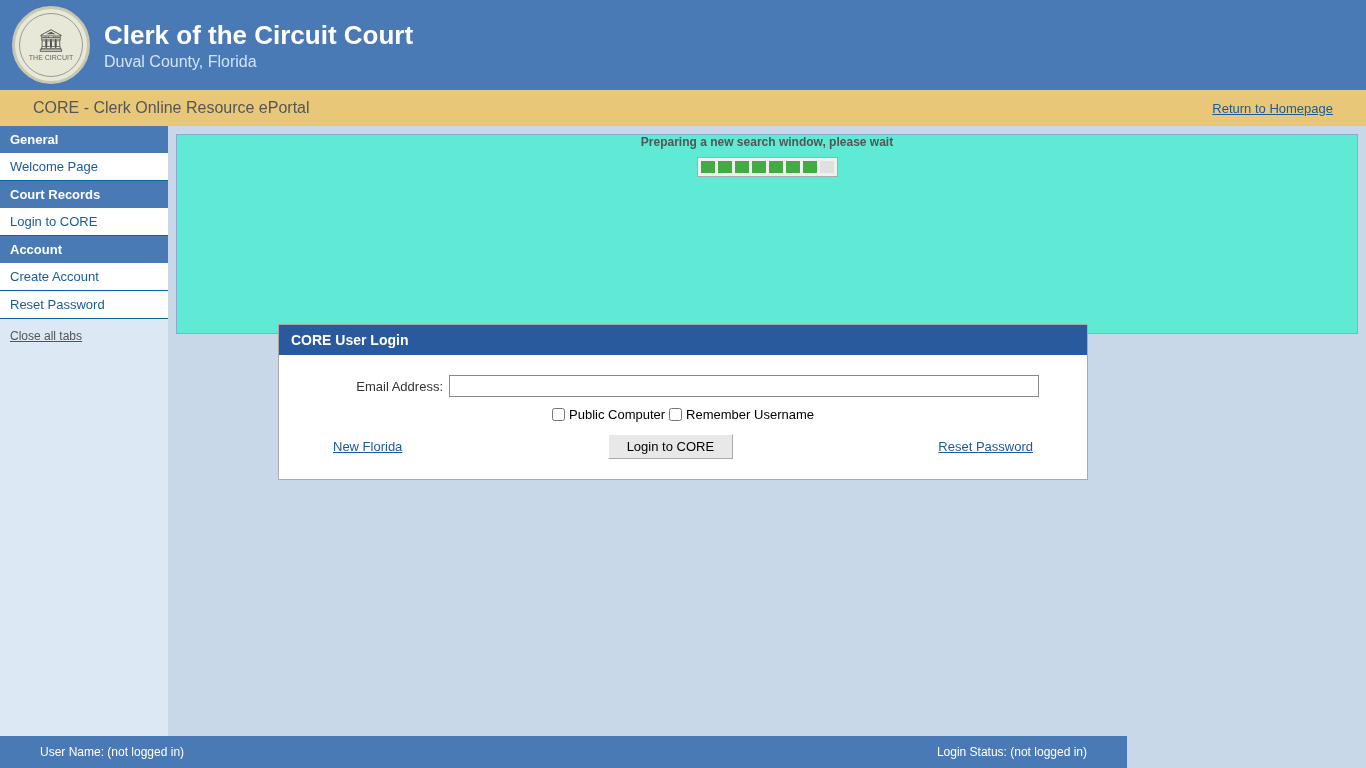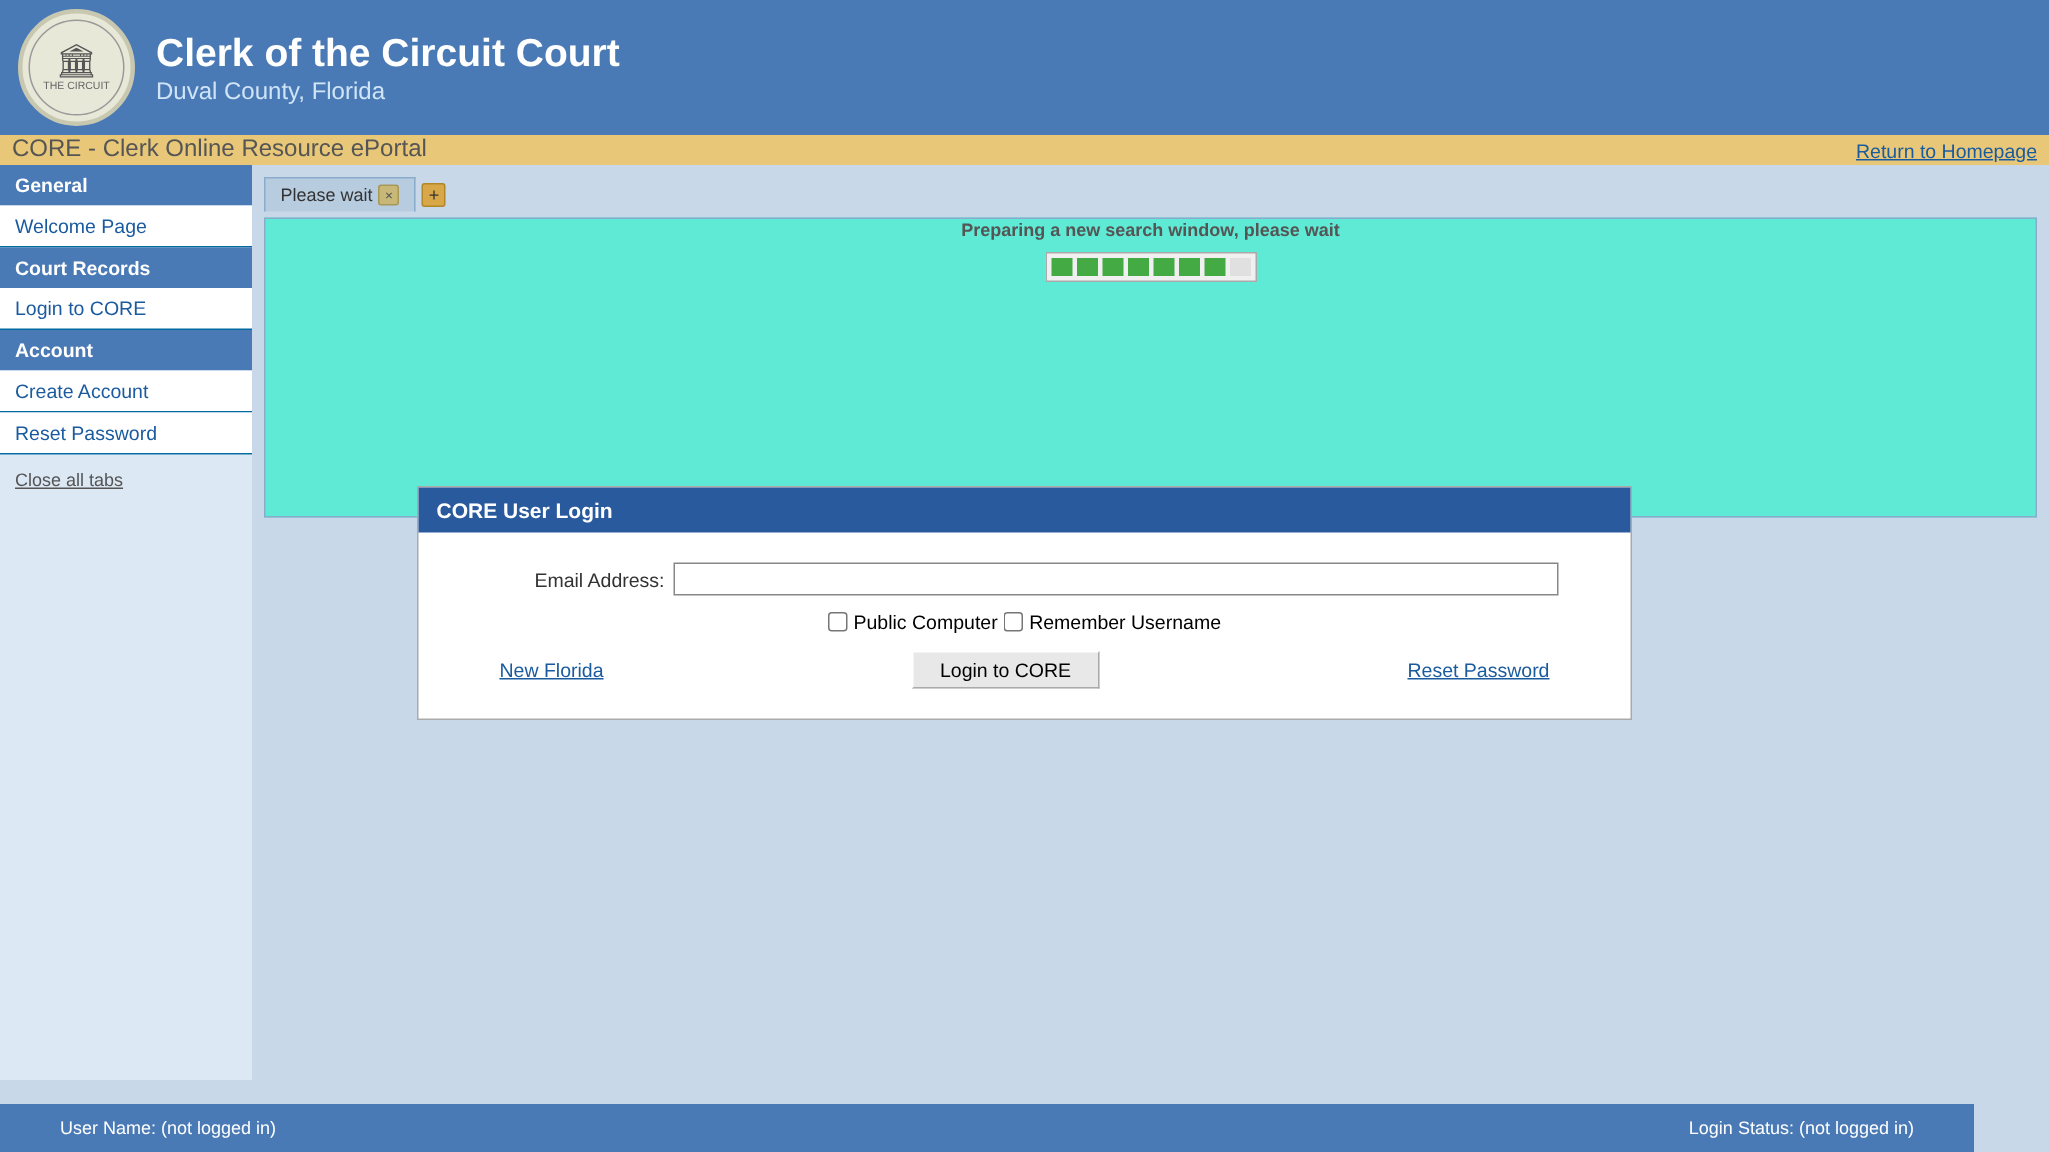--- a/index.html
+++ b/index.html
@@ -59,22 +59,22 @@
       font-weight: normal;
       margin-top: 2px;
     }
 
     
     #subheader {
       background: #e8c878;
       display: flex;
       align-items: center;
       justify-content: space-between;
-      padding: 8px 8px;
-      height: 20px;
+      padding: 8px 33px;
+      height: 36px;
     }
     #subheader-title {
       font-size: 16px;
       color: #555;
       font-weight: normal;
     }
     #return-homepage {
       color: #1a5a9e;
       text-decoration: underline;
       cursor: pointer;
@@ -285,21 +285,21 @@
       background: #4a7ab5;
       color: white;
       height: 32px;
       display: flex;
       align-items: center;
       justify-content: space-between;
       padding: 0 40px;
       font-size: 12px;
       position: fixed;
       bottom: 0;
-      width: 1316px;
+      width: 1127px;
     }
   </style>
 </head>
 <body>
 
 <div id="header-top">
   <div id="logo-circle">
     <div class="logo-text-ring"></div>
     <div class="logo-inner">
       <div class="logo-building">🏛</div>
@@ -325,27 +325,20 @@
     <div class="sidebar-section-header">Court Records</div>
     <div class="sidebar-item">Login to CORE</div>
     <div class="sidebar-section-header">Account</div>
     <div class="sidebar-item">Create Account</div>
     <div class="sidebar-item">Reset Password</div>
     <div class="sidebar-close-tabs">Close all tabs</div>
   </div>
 
   <div id="content-area">
 
-    <div id="tab-bar">
-      <div class="tab">
-        <span>Please wait</span>
-        <div class="tab-close">×</div>
-      </div>
-      <div class="tab-add">+</div>
-    </div>
 
     <div id="tab-content">
       <div id="loading-message">Preparing a new search window, please wait</div>
       <div id="progress-bar-container">
         <div class="progress-block"></div>
         <div class="progress-block"></div>
         <div class="progress-block"></div>
         <div class="progress-block"></div>
         <div class="progress-block"></div>
         <div class="progress-block"></div>

